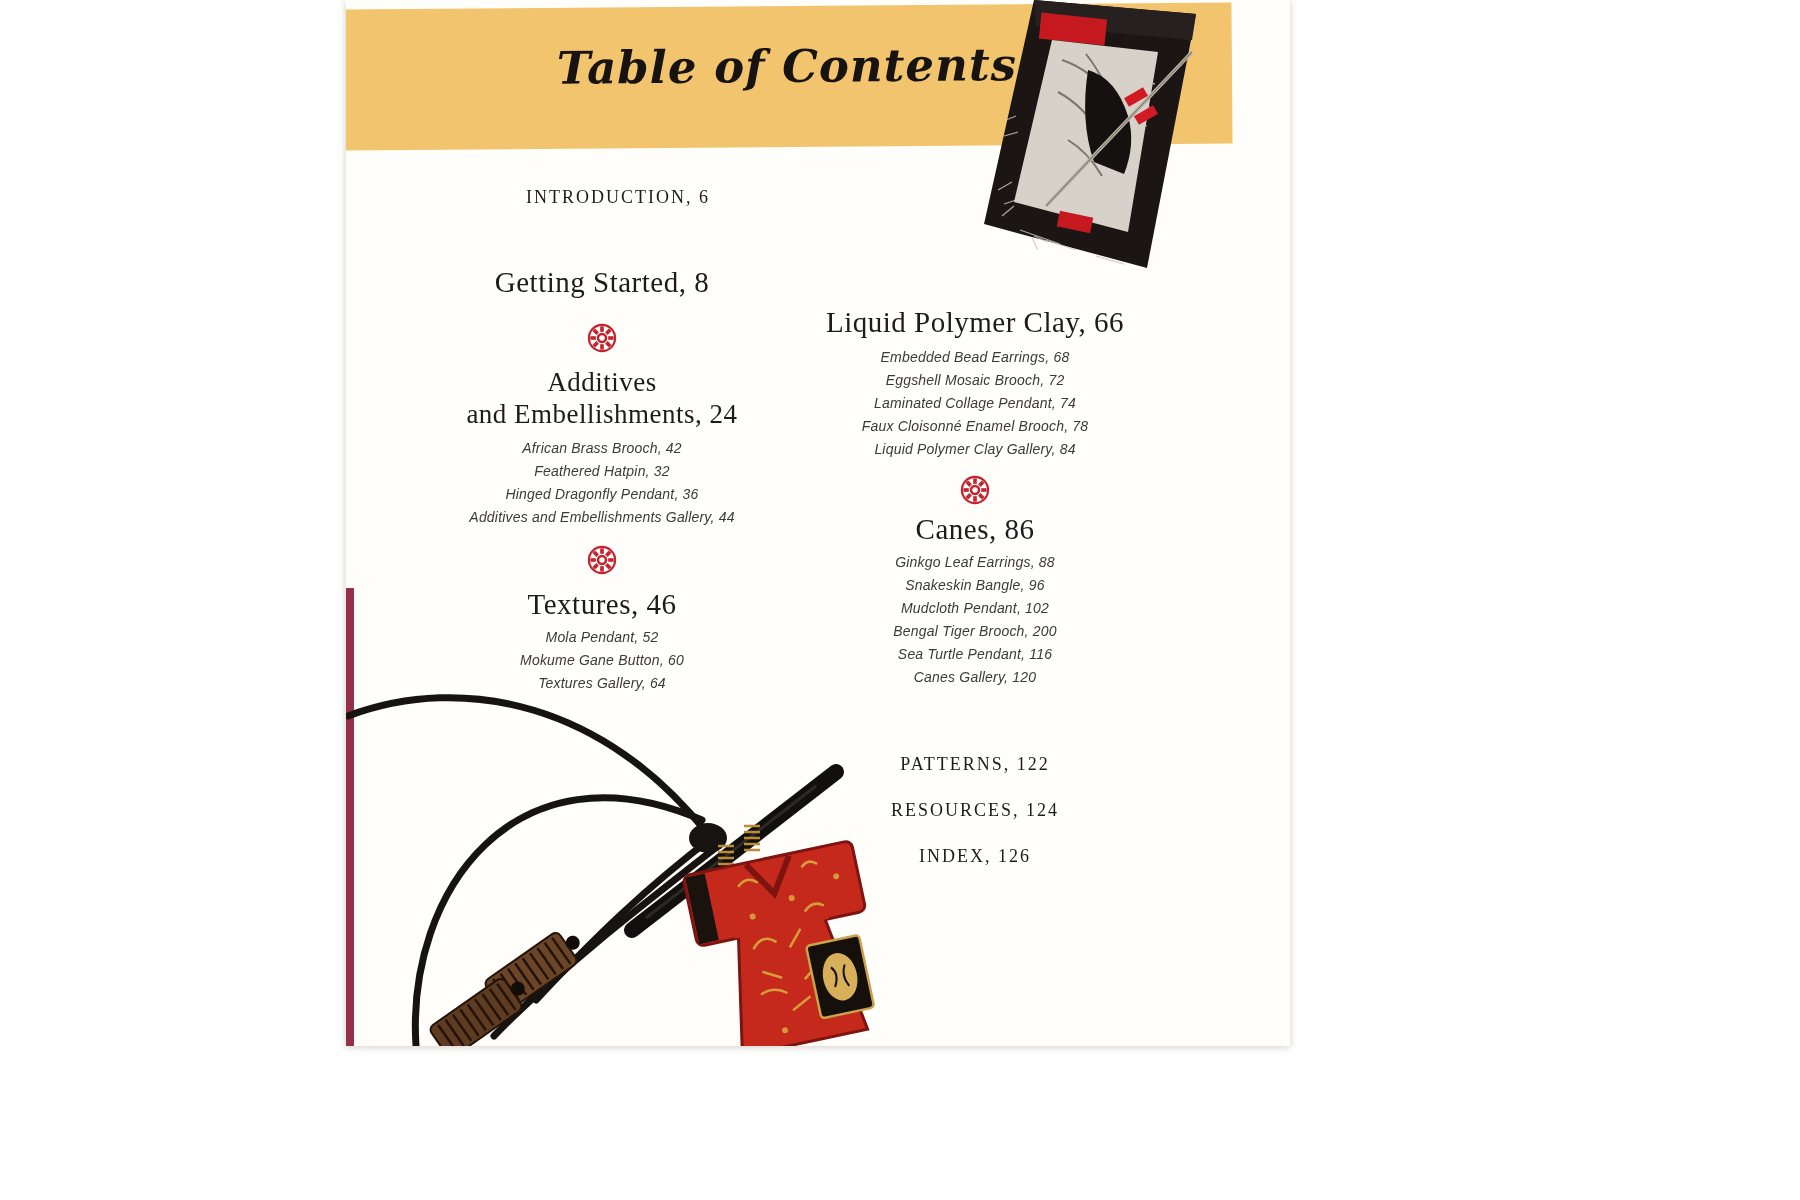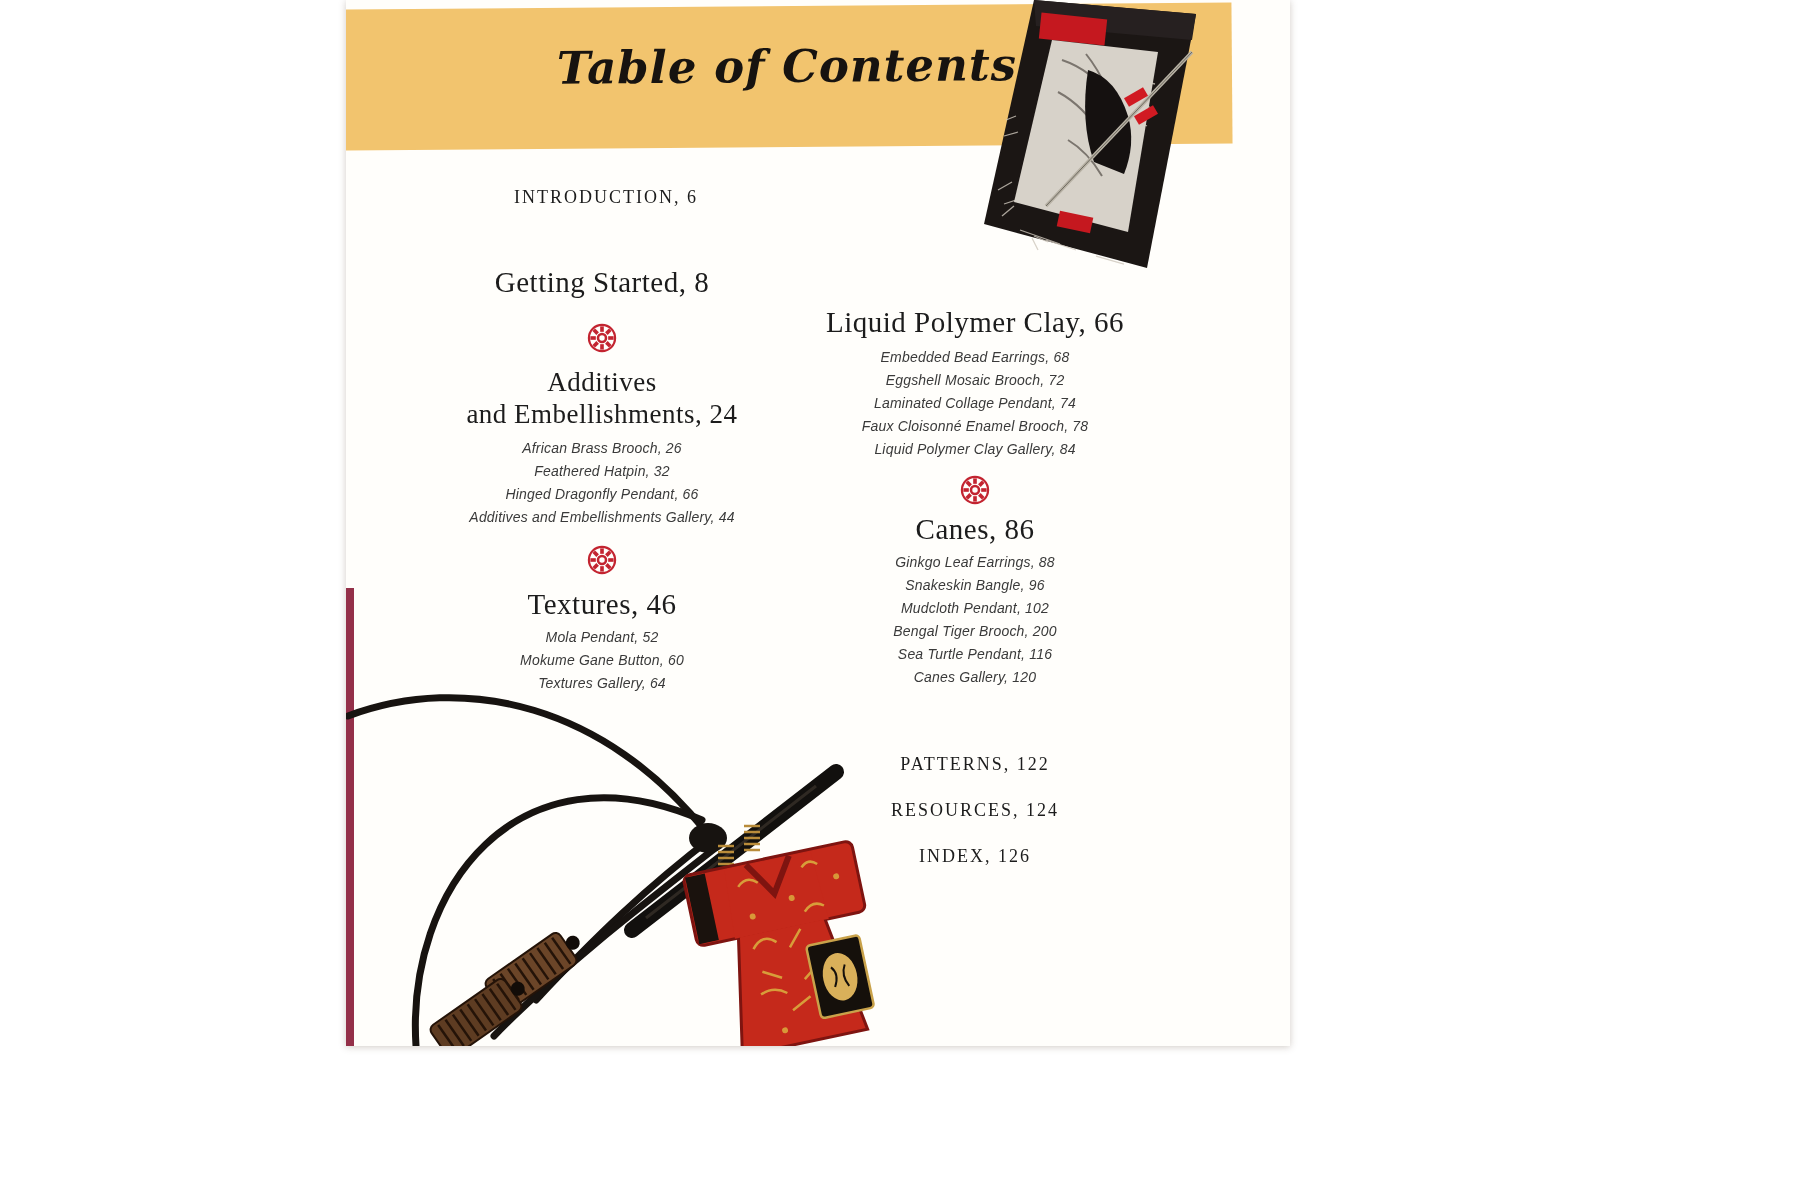--- a/index.html
+++ b/index.html
@@ -36,21 +36,21 @@
 <body>
 
 <div class="page">
 
   <div class="banner">
     <div class="banner-title">Table of Contents</div>
   </div>
 
   <div class="page-edge-strip"></div>
 
-  <div class="abs caps" style="left:4px;top:187px;width:512px;">INTRODUCTION, 6</div>
+  <div class="abs caps" style="left:16px;top:187px;width:512px;">INTRODUCTION, 6</div>
 
   <div class="abs colL heading" style="top:266px;">Getting Started, 8</div>
 
   <svg class="ornament" style="left:240px;top:322px;" viewBox="0 0 44 44">
     <circle cx="22" cy="22" r="18" fill="none" stroke="#c32430" stroke-width="3"></circle>
     <circle cx="22" cy="22" r="5.5" fill="none" stroke="#c32430" stroke-width="3.5"></circle>
     <g stroke="#c32430" stroke-width="5">
       <line x1="30.5" y1="22" x2="38" y2="22"></line>
         <line x1="28" y1="28" x2="33.3" y2="33.3"></line>
       <line x1="22" y1="30.5" x2="22" y2="38"></line>
@@ -61,23 +61,23 @@
         <line x1="28" y1="16" x2="33.3" y2="10.7"></line>
     </g>
   </svg>
 
   <div class="abs colL heading two-line" style="top:366px;">
     <div>Additives</div>
     <div>and Embellishments, 24</div>
   </div>
 
   <div class="abs colL items" style="top:437px;">
-    <div>African Brass Brooch, 26</div>
+    <div>African Brass Brooch, 42</div>
     <div>Feathered Hatpin, 32</div>
-    <div>Hinged Dragonfly Pendant, 66</div>
+    <div>Hinged Dragonfly Pendant, 36</div>
     <div>Additives and Embellishments Gallery, 44</div>
   </div>
 
   <svg class="ornament" style="left:240px;top:544px;" viewBox="0 0 44 44">
     <circle cx="22" cy="22" r="18" fill="none" stroke="#c32430" stroke-width="3"></circle>
     <circle cx="22" cy="22" r="5.5" fill="none" stroke="#c32430" stroke-width="3.5"></circle>
     <g stroke="#c32430" stroke-width="5">
       <line x1="30.5" y1="22" x2="38" y2="22"></line>
         <line x1="28" y1="28" x2="33.3" y2="33.3"></line>
       <line x1="22" y1="30.5" x2="22" y2="38"></line>

